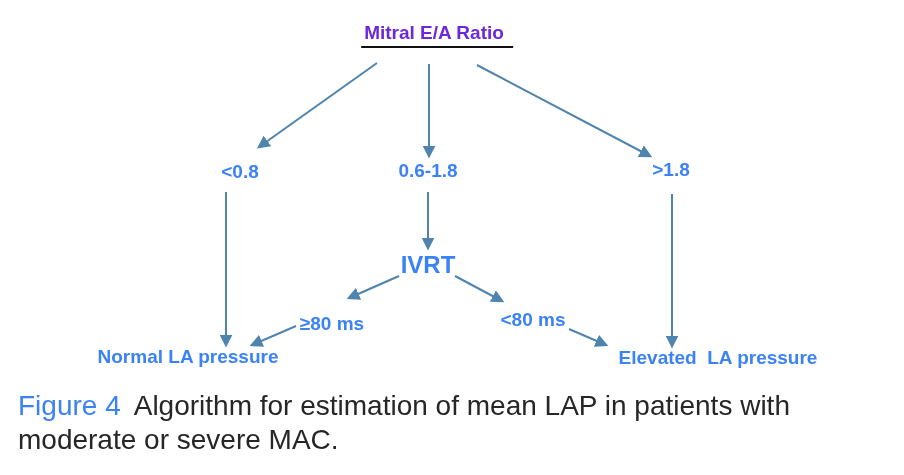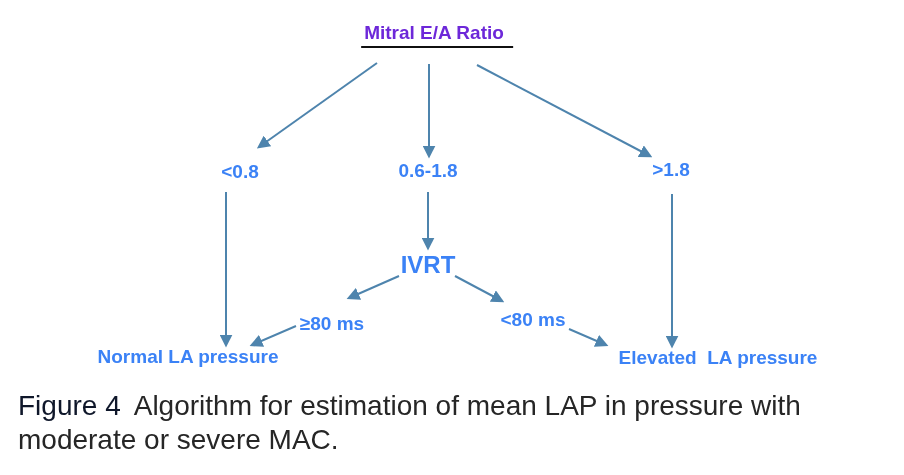--- a/index.html
+++ b/index.html
@@ -46,21 +46,21 @@
     position: absolute;
     left: 18px;
     top: 389px;
     width: 852px;
     font-size: 28px;
     line-height: 34px;
     color: #262626;
     letter-spacing: 0px;
   }
   .caption .figure-label {
-    color: #0f172a;
+    color: #3b82f6;
     margin-right: 13px;
   }
 </style>
 </head>
 <body>
 
 <div class="figure-canvas">
 
   <svg class="arrow-layer" viewBox="0 0 904 475" xmlns="http://www.w3.org/2000/svg">
     <defs>
@@ -92,16 +92,16 @@
 
   <div class="node" style="left:428px; top:252px; font-size:24px;">IVRT</div>
 
   <div class="node" style="left:332px; top:308px;margin-top:6px;">≥80 ms</div>
   <div class="node" style="left:533px; top:310px;text-align:right;">&lt;80 ms</div>
 
   <div class="node" style="left:188px; top:347px;">Normal LA pressure</div>
   <div class="node" style="left:718px; top:348px;">Elevated  LA pressure</div>
 
   <div class="caption">
-    <span class="figure-label">Figure 4</span><span>Algorithm for estimation of mean LAP in pressure with moderate or severe MAC.</span>
+    <span class="figure-label">Figure 4</span><span>Algorithm for estimation of mean LAP in patients with moderate or severe MAC.</span>
   </div>
 
 </div>
 
 </body></html>

